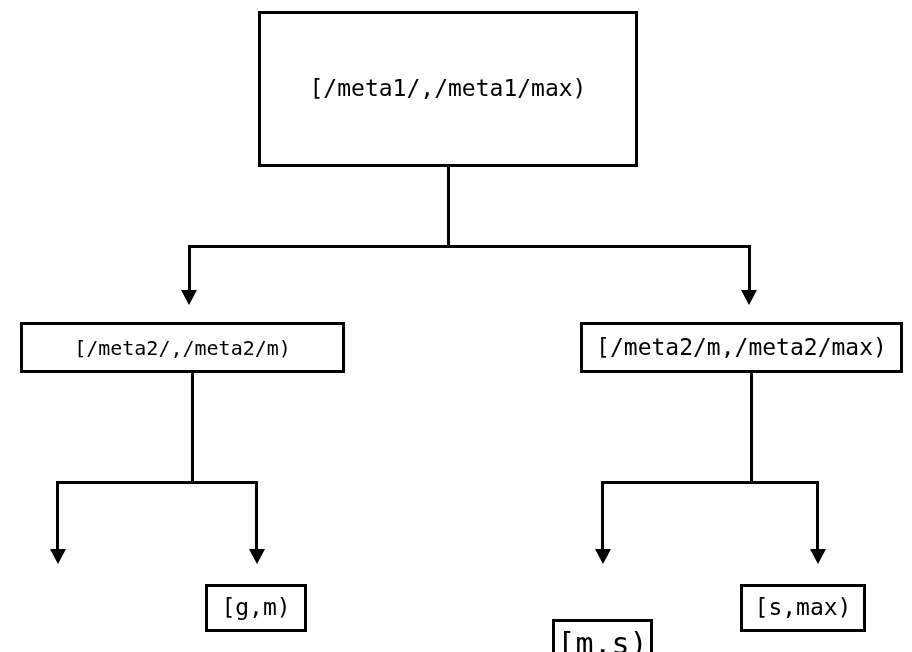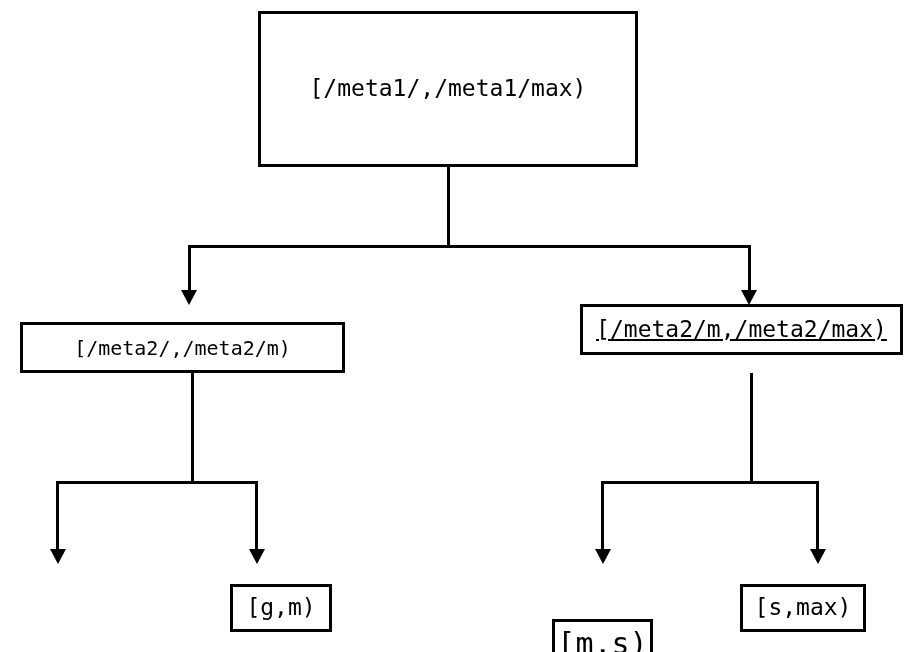--- a/index.html
+++ b/index.html
@@ -48,41 +48,39 @@
   
   #node-meta2-low {
     left: 20px;
     top: 322px;
     width: 325px;
     height: 51px;
     font-size: 20px;
   }
   #node-meta2-high {
     left: 580px;
-    top: 304px;
+    top: 322px;
     width: 323px;
     height: 51px;
     font-size: 23px;
-    text-decoration: underline;
   }
   
   #node-leaf-ag {
     left: 6px;
     top: 584px;
     width: 102px;
     height: 48px;
     font-size: 23px;
   }
   #node-leaf-gm {
     left: 205px;
     top: 584px;
     width: 102px;
     height: 48px;
     font-size: 23px;
-    margin-left: 25px;
   }
   #node-leaf-ms {
     left: 552px;
     top: 584px;
     width: 101px;
     height: 48px;
     font-size: 30px;
     margin-top: 35px;
   }
   #node-leaf-smax {

